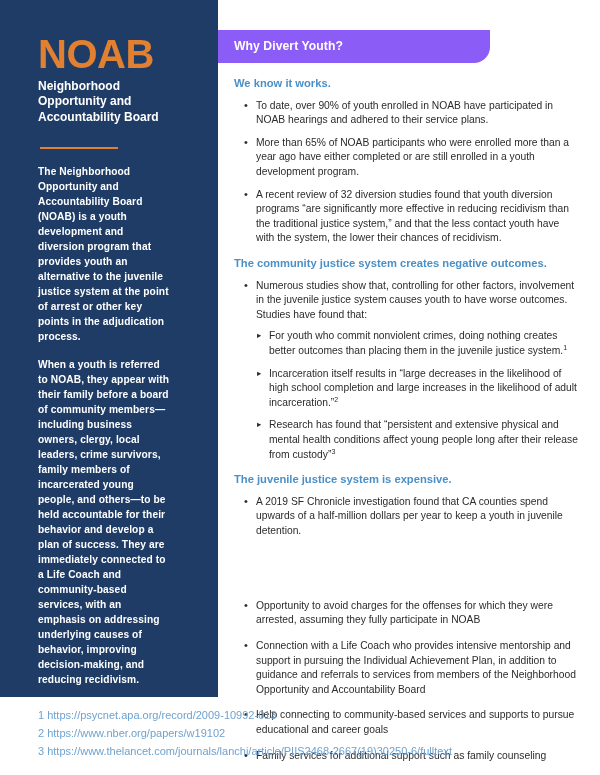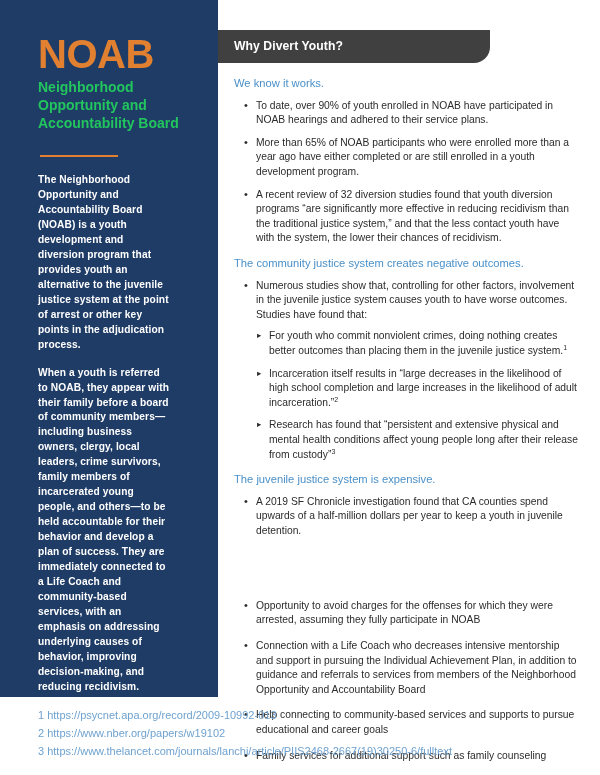--- a/index.html
+++ b/index.html
@@ -36,23 +36,23 @@
   }
   .brand-acronym {
     font-size: 40px;
     font-weight: bold;
     color: #e08030;
     letter-spacing: -0.5px;
     line-height: 1.0;
     margin: 0 0 5px 0;
   }
   .brand-full {
-    font-size: 14px;
-    font-weight: bold;
-    color: #22c55e;
+    font-size: 12px;
+    font-weight: bold;
+    color: #ffffff;
     line-height: 1.28;
     margin: 0;
   }
   .rule {
     width: 78px;
     height: 2px;
     background: #e08030;
     margin: 22px 0 16px 2px;
   }
   .side-para {
@@ -67,41 +67,41 @@
   
   .content {
     position: absolute;
     left: 218px;
     top: 0;
     width: 382px;
     height: 775px;
   }
 
   .section-bar {
-    background: #404040;
+    background: #8b5cf6;
     border-bottom-right-radius: 16px;
     color: #ffffff;
     font-size: 12.2px;
     font-weight: bold;
     box-sizing: border-box;
     padding: 9px 14px 10px 16px;
     width: 272px;
     letter-spacing: 0.005em;
   }
   .bar-why { margin-top: 30px; }
   .bar-benefits { margin-top: 0; width: 268px; }
 
   .body-block {
     padding: 0 14px 0 16px;
   }
 
   .sub-head {
     color: #4a90c8;
     font-size: 11.2px;
-    font-weight: normal;
+    font-weight: bold;
     line-height: 1.3;
     margin: 10px 0 4px 0;
   }
   .sub-head.first { margin-top: 13px; }
 
   ul.bullets {
     list-style: none;
     margin: 8px;
     padding: 0;
   }
@@ -206,21 +206,21 @@
         <li>A 2019 SF Chronicle investigation found that CA counties spend upwards of a half-million dollars per year to keep a youth in juvenile detention.</li>
       </ul>
     </div>
 
     <div style="height:14px"></div>
 
 
     <div class="body-block" style="padding-top:30px">
       <ul class="bullets">
         <li style="margin-bottom:11px">Opportunity to avoid charges for the offenses for which they were arrested, assuming they fully participate in NOAB</li>
-        <li style="margin-bottom:11px">Connection with a Life Coach who decreases intensive mentorship and support in pursuing the Individual Achievement Plan, in addition to guidance and referrals to services from members of the Neighborhood Opportunity and Accountability Board</li>
+        <li style="margin-bottom:11px">Connection with a Life Coach who provides intensive mentorship and support in pursuing the Individual Achievement Plan, in addition to guidance and referrals to services from members of the Neighborhood Opportunity and Accountability Board</li>
         <li style="margin-bottom:11px">Help connecting to community-based services and supports to pursue educational and career goals</li>
         <li>Family services for additional support such as family counseling</li>
       </ul>
     </div>
   </main>
 
   <div class="footnotes">
     <div class="footnote">1 https://psycnet.apa.org/record/2009-10992-013</div>
     <div class="footnote">2 https://www.nber.org/papers/w19102</div>
     <div class="footnote">3 https://www.thelancet.com/journals/lanchi/article/PIIS2468-2667(19)30250-6/fulltext</div>

